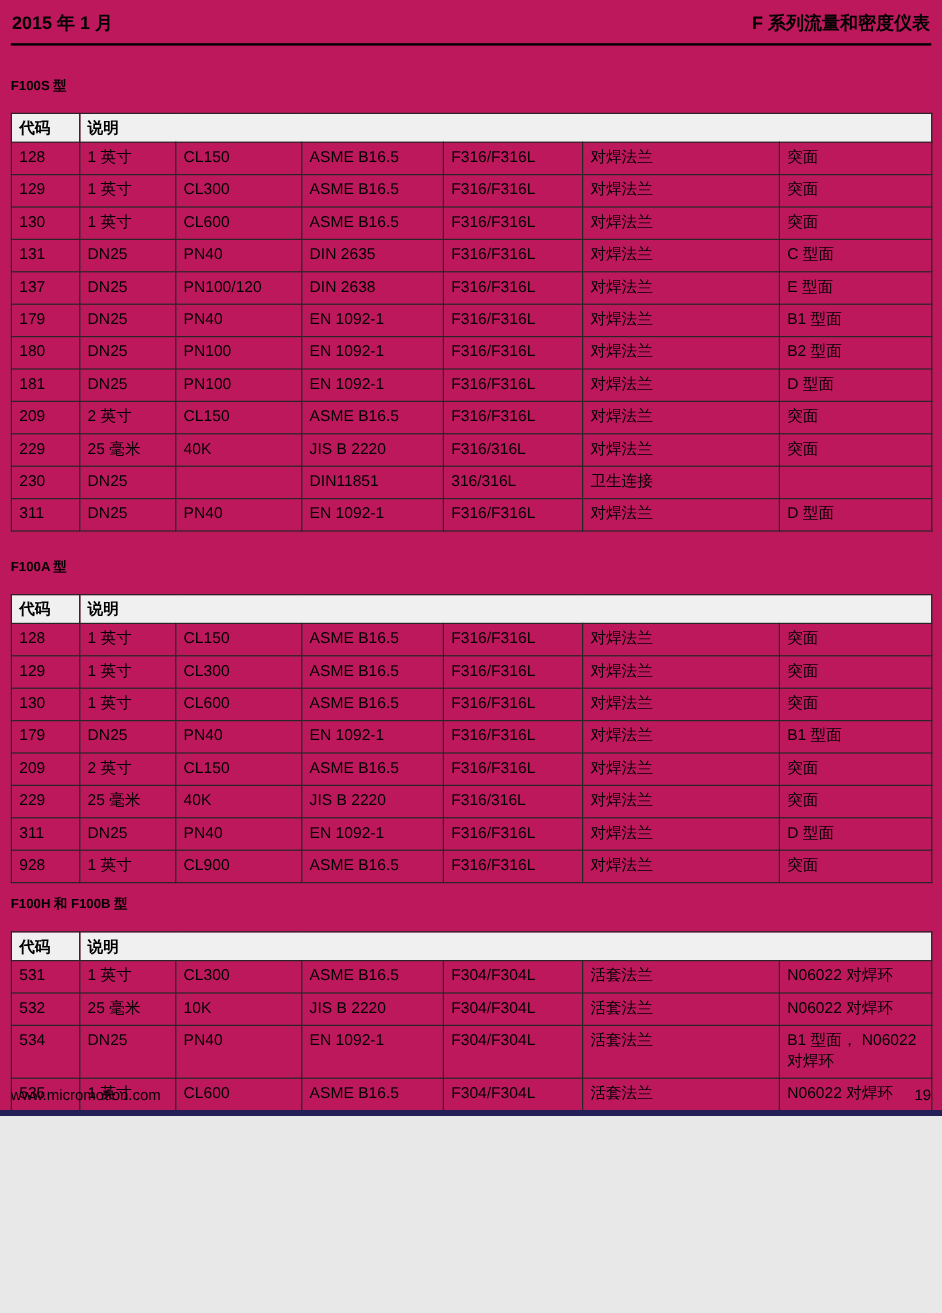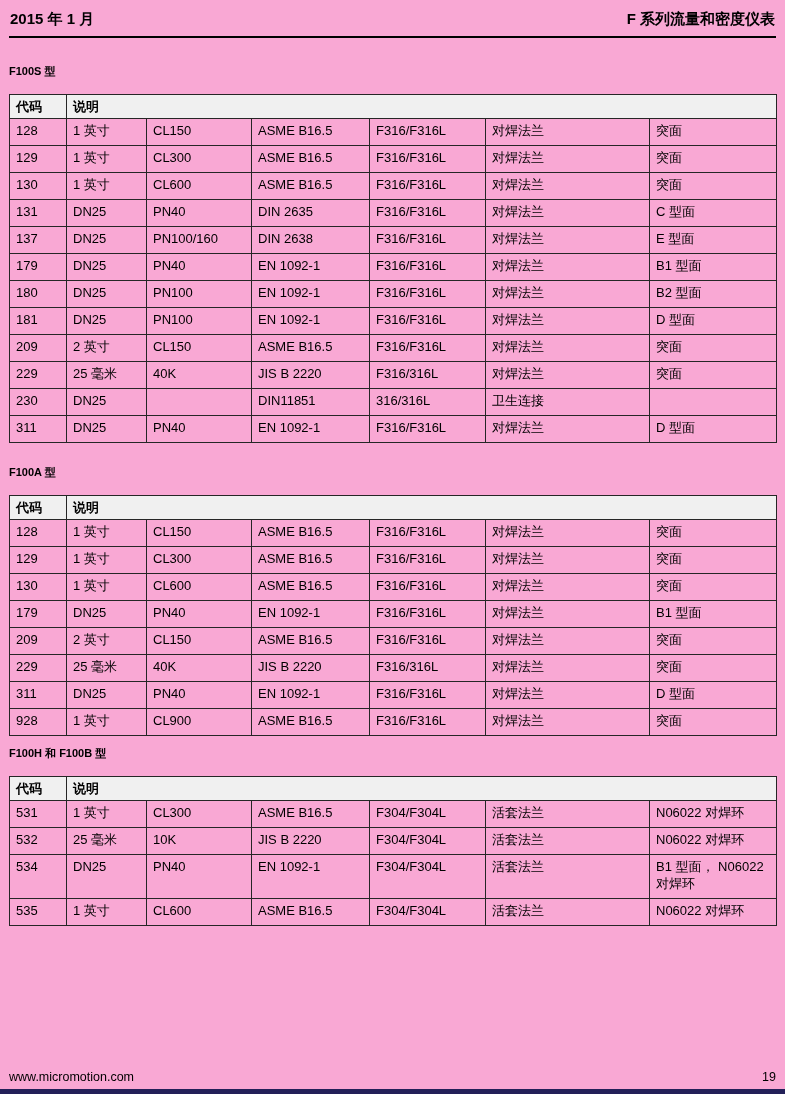--- a/index.html
+++ b/index.html
@@ -1,20 +1,20 @@
 <!DOCTYPE html>
 <html><head>
 <meta charset="utf-8">
 <style>
   html,body { margin:0; padding:0; background:#e8e8e8; }
   .page {
     position:relative;
-    width:785px; height:1094px;
+    width:785px; height:930px;
     margin:0 auto;
-    background:#f9a8d4;
+    background:#be185d;
     font-family:"Liberation Sans","DejaVu Sans",sans-serif;
     color:#000;
     box-sizing:border-box;
     padding:8px 9px 0 9px;
     overflow:hidden;
   }
   .doc-header {
     display:flex; justify-content:space-between; align-items:flex-end;
     font-size:15px; font-weight:700;
     padding:2px 1px 7px 1px;
@@ -123,21 +123,21 @@
             <td>DN25</td>
             <td>PN40</td>
             <td>DIN 2635</td>
             <td>F316/F316L</td>
             <td>对焊法兰</td>
             <td>C 型面</td>
           </tr>
           <tr>
             <td>137</td>
             <td>DN25</td>
-            <td>PN100/160</td>
+            <td>PN100/120</td>
             <td>DIN 2638</td>
             <td>F316/F316L</td>
             <td>对焊法兰</td>
             <td>E 型面</td>
           </tr>
           <tr>
             <td>179</td>
             <td>DN25</td>
             <td>PN40</td>
             <td>EN 1092-1</td>

